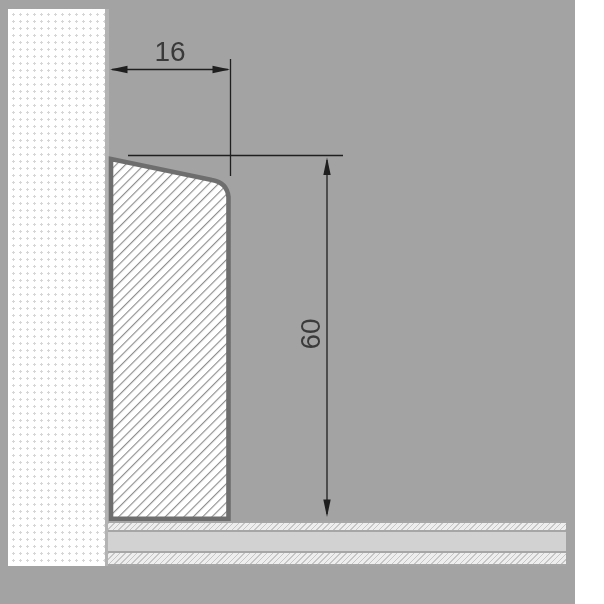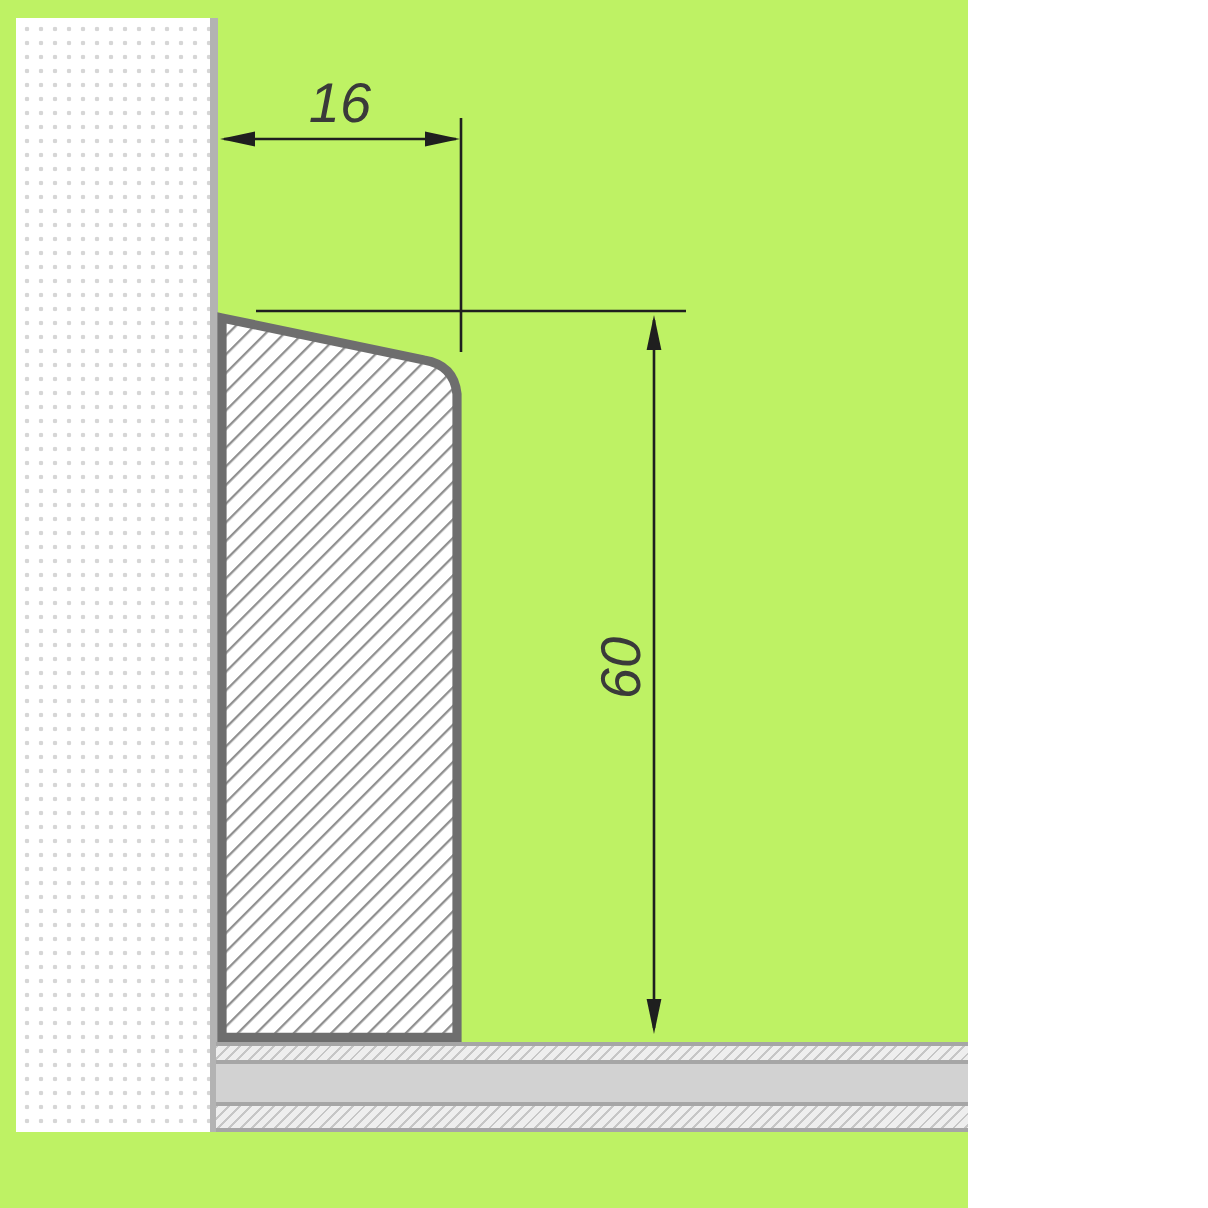--- a/index.html
+++ b/index.html
@@ -1,25 +1,24 @@
 <!DOCTYPE html>
 <html><head>
 <meta charset="utf-8">
 <style>
   html, body { margin: 0; padding: 0; background: #ffffff; }
   * { box-sizing: border-box; }
 
   .canvas {
     position: relative;
-    width: 484px;
+    width: 575px;
     height: 604px;
-    background: #bef264;
+    background: #a3a3a3;
     overflow: hidden;
     font-family: "Liberation Sans", sans-serif;
-    font-style: italic;
   }
 
   
   .wall {
     position: absolute;
     left: 8px; top: 9px;
     width: 101px; height: 557px;
     border-right: 4px solid #b3b3b3;
     background-color: #ffffff;
     background-image: radial-gradient(circle, #d6d6d6 1px, rgba(255,255,255,0) 1.3px);

